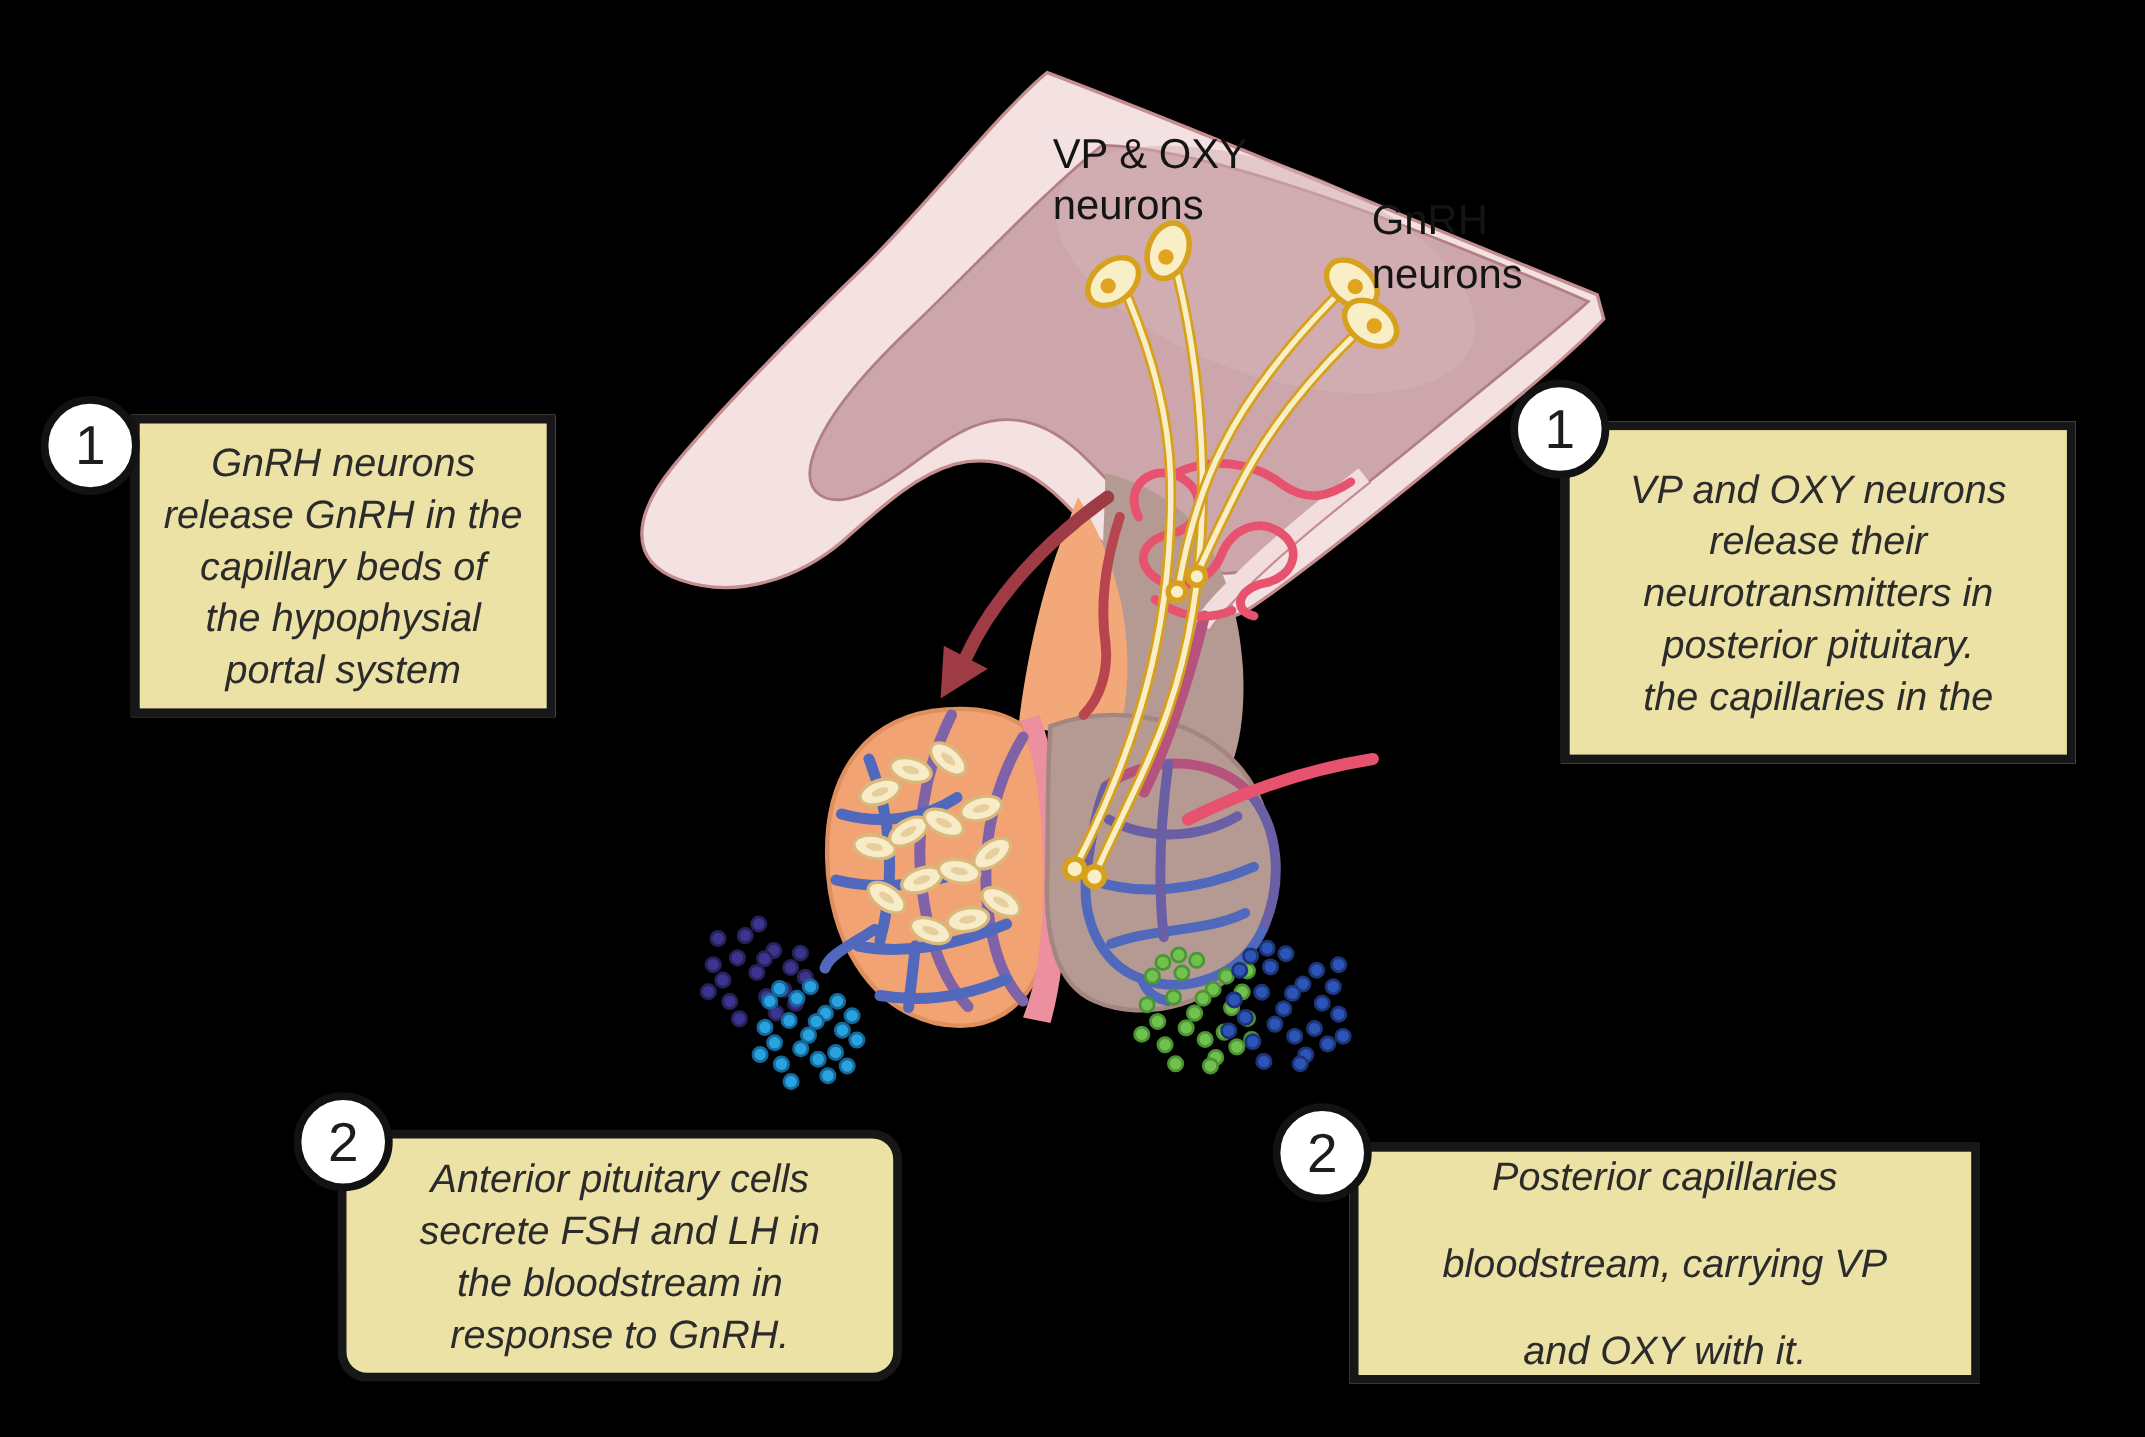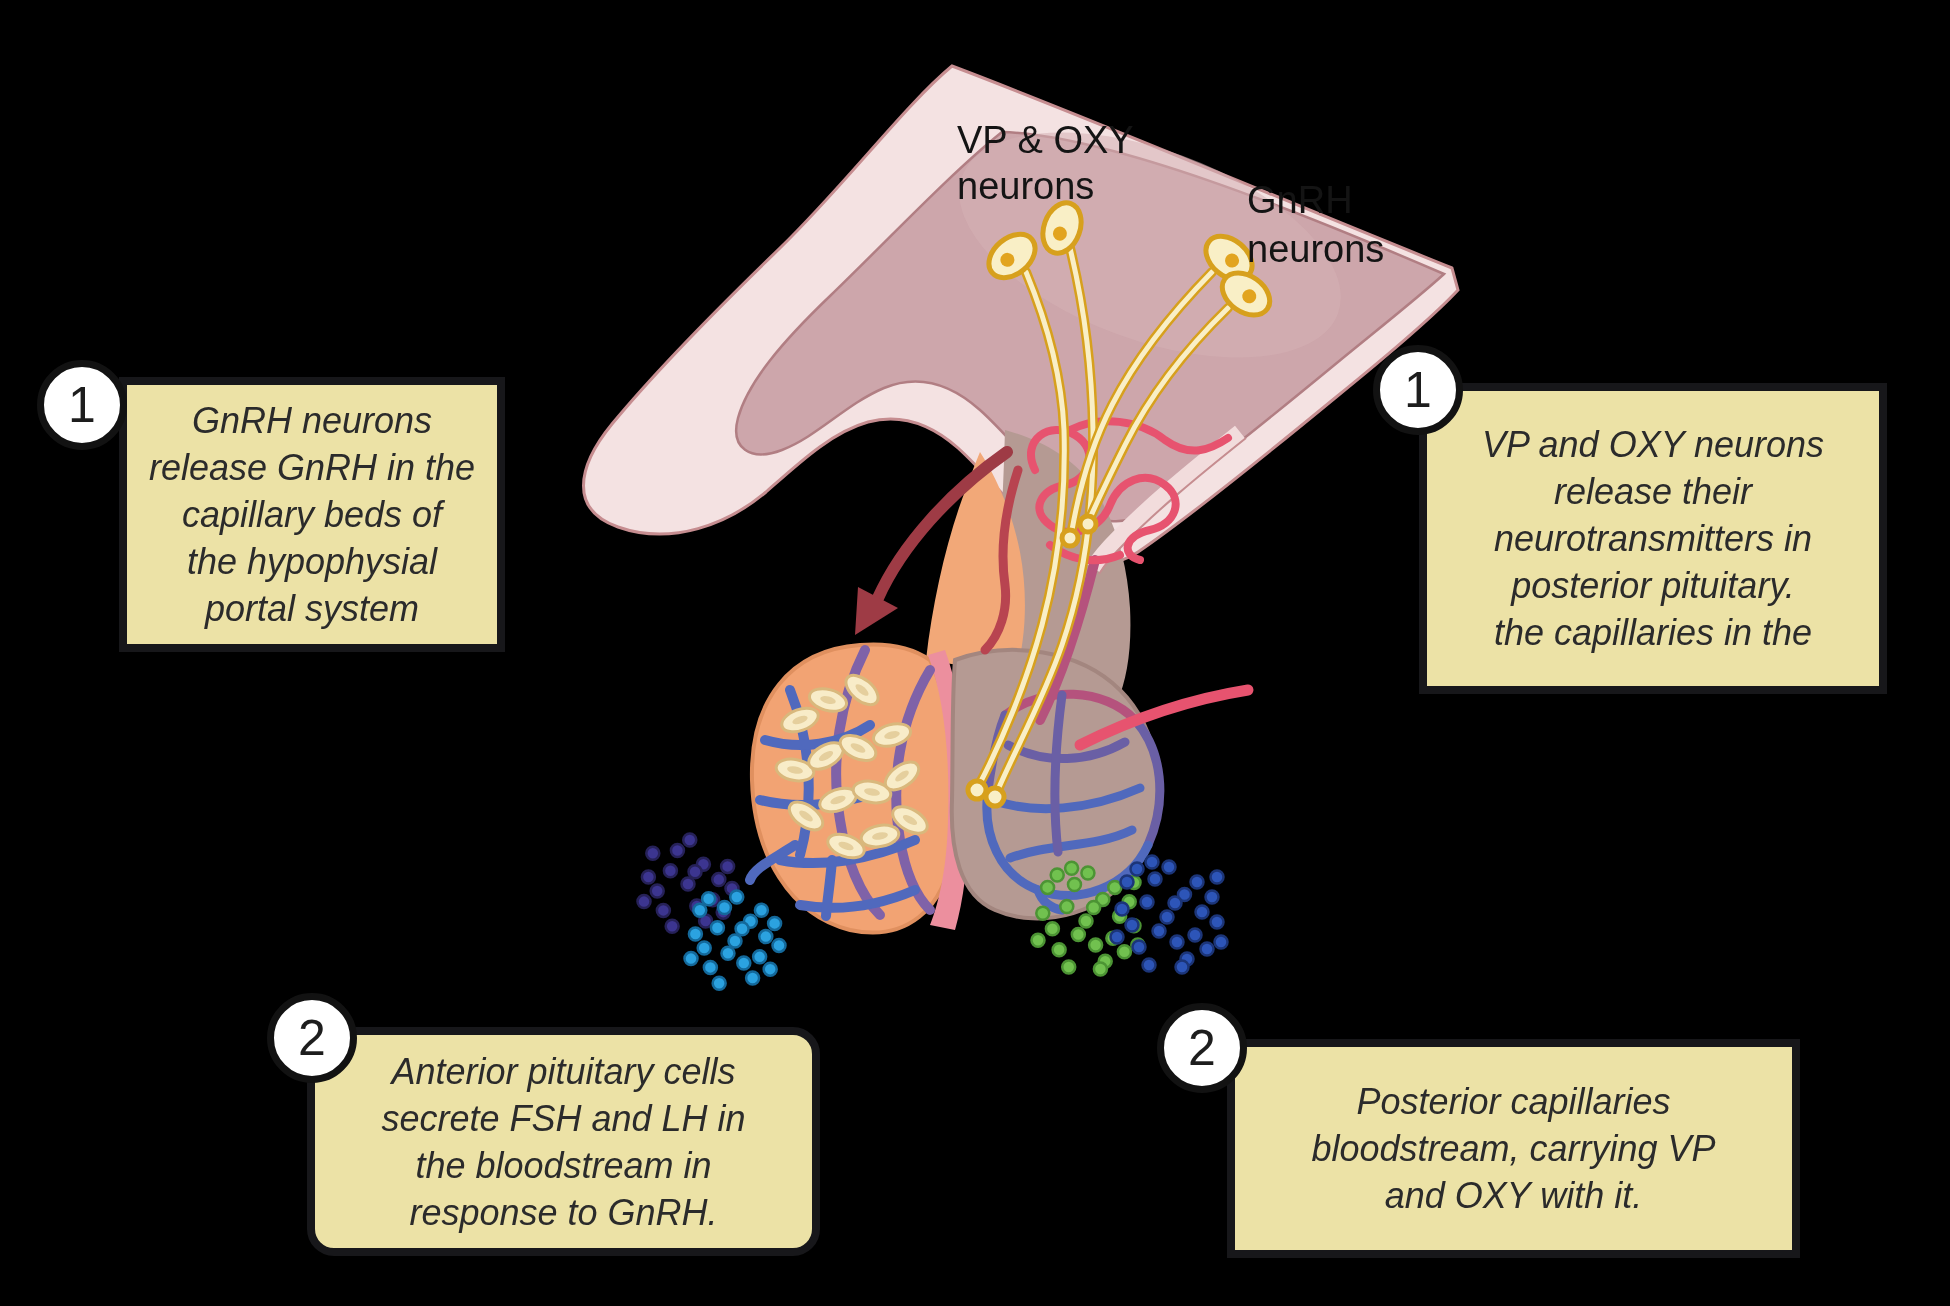--- a/index.html
+++ b/index.html
@@ -23,21 +23,21 @@
     display:flex;flex-direction:column;justify-content:center;align-items:center;
     text-align:center;
     font-size:36px;line-height:47px;
     z-index:3;
     font-style:italic;
   }
   .callout .line{white-space:nowrap;}
   #callout-0{left:119px;top:377px;width:386px;height:275px;}
   #callout-1{left:1419px;top:383px;width:468px;height:311px;}
   #callout-2{left:307px;top:1027px;width:513px;height:229px;border-radius:27px;}
-  #callout-3{left:1227px;top:1039px;width:573px;height:219px;}
+  #callout-3{left:1227px;top:1039px;width:573px;height:219px;gap:32px;}
   .badge{
     position:absolute;
     box-sizing:border-box;
     width:90px;height:90px;border-radius:50%;
     background:var(--badge_bg);
     border:7px solid var(--badge_border);
     color:#1d1d1d;
     font-size:50px;line-height:1;
     display:flex;align-items:center;justify-content:center;
     z-index:5;

